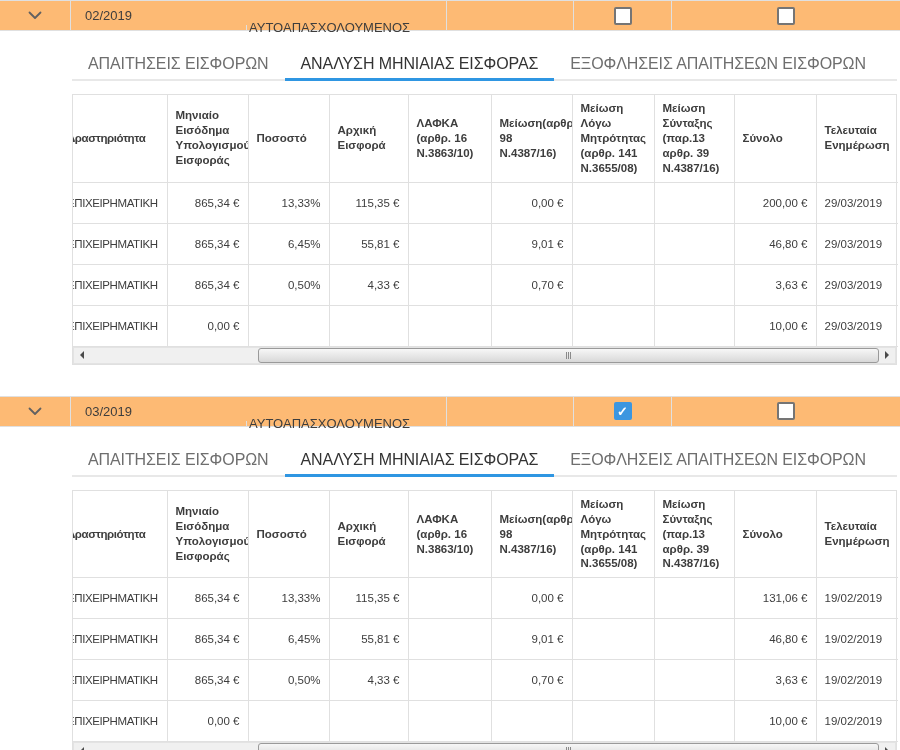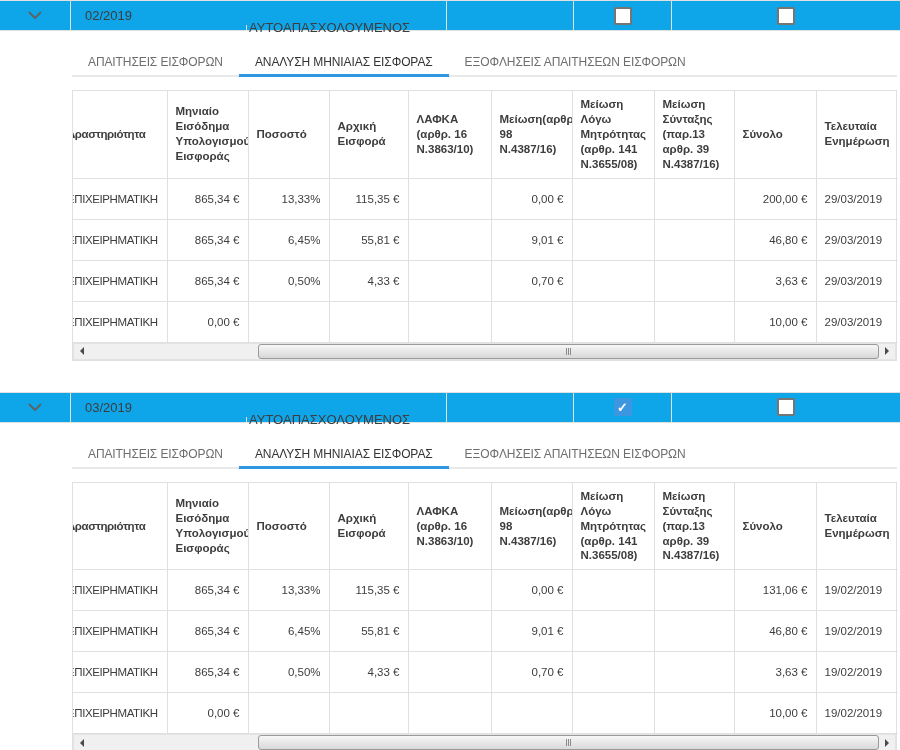--- a/index.html
+++ b/index.html
@@ -7,21 +7,21 @@
   body {
     width:900px; height:750px; overflow:hidden;
     background:#ffffff; color:#3d3d3d;
     font-family:"Liberation Sans", sans-serif;
   }
 
   
   .summary-row{
     display:flex; height:31px; align-items:stretch;
     border-top:1px solid #e0e0e0; border-bottom:1px solid #e0e0e0;
-    font-size:13px; background:#0ea5e9;
+    font-size:13px; background:#fdba74;
   }
   .sr-cell{ display:flex; align-items:center; }
   .sr-cell + .sr-cell{ border-left:1px solid #e0e0e0; }
   .sr-chev  { width:70px;  justify-content:center; cursor:pointer; }
   .sr-period{ width:176px; padding-left:14px; }
   .sr-type  { width:200px; padding-left:2px;margin-top:24px; }
   .sr-amount{ width:147px; justify-content:flex-end; padding-right:8px; }
   .sr-spacer{ width:127px; }
   .sr-cb    { width:98px;  justify-content:center; }
   .sr-cb2   { flex:1;      justify-content:center; }
@@ -31,21 +31,21 @@
     background:#fff; cursor:pointer; display:flex; align-items:center; justify-content:center;
     font-size:13px; font-weight:bold; color:transparent; line-height:1;
   }
   .checkbox.checked{ border-color:#3c96e0; background:#3c96e0; color:#ffffff; }
 
   
   .section-body{ margin:24px 3px 0 72px; }
 
   .tabs{ display:flex; border-bottom:2px solid #e8e8e8; }
   .tab{
-    position:relative; padding:0 16px 6px 16px; font-size:12px; letter-spacing:-0.1px;
+    position:relative; padding:0 16px 6px 16px; font-size:16px; letter-spacing:-0.1px;
     color:#6e6e6e; cursor:pointer; white-space:nowrap;
   }
   .tab.active{ color:#333333; font-weight:normal; }
   .tab.active::after{
     content:""; position:absolute; left:0; right:0; bottom:-2px; height:3px; background:#2f96e2;
   }
 
   .table-wrap{ margin-top:13px; border:1px solid #e0e0e0; }
   table.data-table{
     border-collapse:collapse; table-layout:fixed; width:100%;

